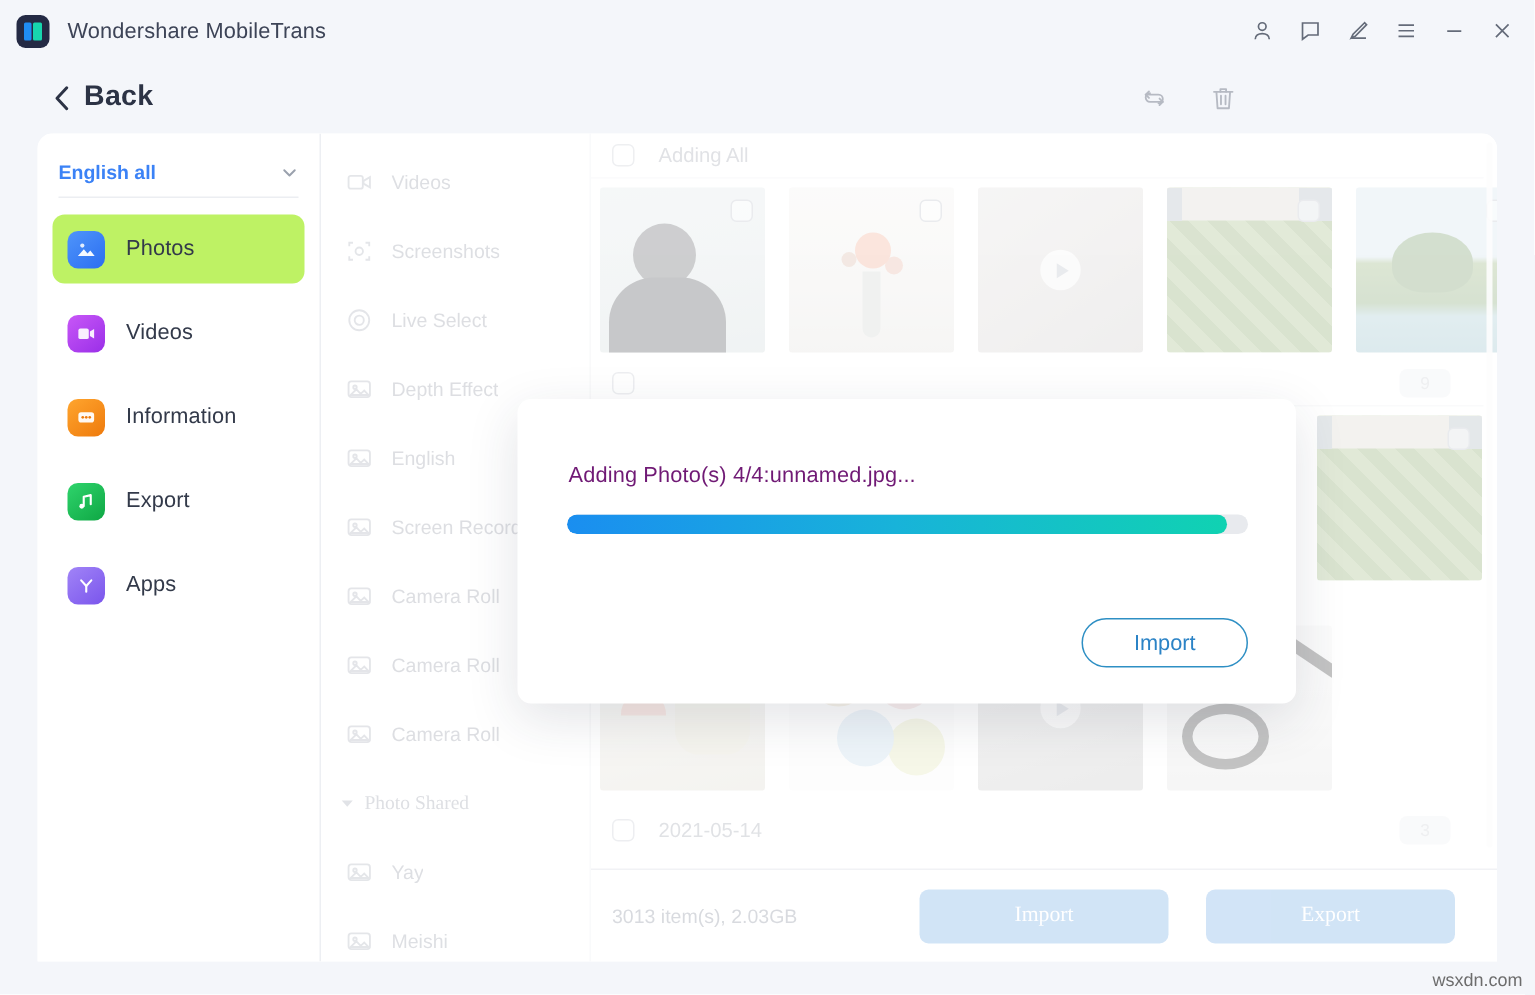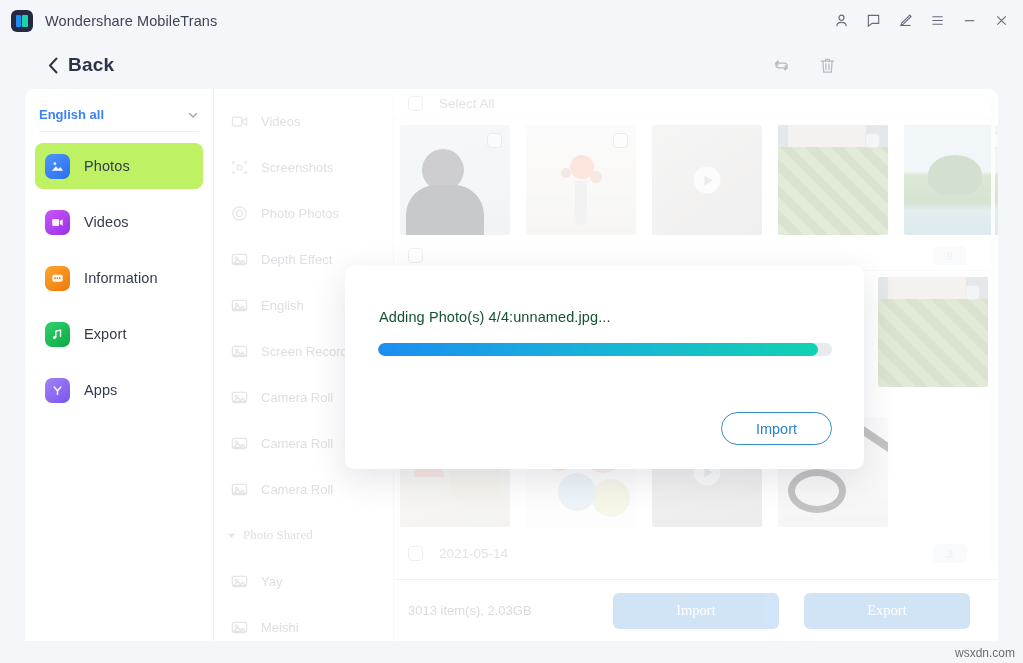--- a/index.html
+++ b/index.html
@@ -49,21 +49,21 @@
   }
   .win-btn {
     width: 32px; height: 30px;
     display: flex; align-items: center; justify-content: center;
     cursor: default;
   }
   .win-btn svg { display: block; }
 
   
   .header {
-    position: absolute; top: 41px; left: 16px;
+    position: absolute; top: 41px; left: 4px;
     width: 865px; height: 48px;
     display: flex; align-items: center;
   }
   .back-btn {
     display: flex; align-items: center; gap: 9px;
     margin-left: 32px; cursor: default;
   }
   .back-chev { color: #2c3345; display: block; }
   .back-label {
     font-size: 19px; font-weight: bold; color: #2c3345;
@@ -308,21 +308,21 @@
   
   .modal-mask { position: absolute; inset: 0; background: transparent; }
   .modal {
     position: absolute; left: 345px; top: 266px;
     width: 519px; height: 203px;
     background: #ffffff; border-radius: 9px;
     box-shadow: 0 10px 34px rgba(40,50,70,.13);
   }
   .modal-msg {
     position: absolute; left: 34px; top: 43px;
-    font-size: 14.5px; color: #14532d; letter-spacing: .1px;
+    font-size: 14.5px; color: #701a75; letter-spacing: .1px;
   }
   .pbar-track {
     position: absolute; left: 33px; top: 77px;
     width: 454px; height: 13px; border-radius: 7px;
     background: #e8eaee; overflow: hidden;
   }
   .pbar-fill {
     height: 13px; border-radius: 7px;
     background: linear-gradient(90deg,#1a8ef0 0%,#18b3d9 50%,#10d2b2 100%);
   }
@@ -495,21 +495,21 @@
           <path d="M3 6.5V4h2.6M17 6.5V4h-2.6M3 13.5V16h2.6M17 13.5V16h-2.6"></path>
           <circle cx="10" cy="10" r="2.6"></circle>
         </svg>
         <span class="album-name">Screenshots</span>
       </div>
       <div class="album-item">
         <svg class="album-ico" viewBox="0 0 20 20" fill="none" stroke="#b9bdc6" stroke-width="1.3">
           <circle cx="10" cy="10" r="7"></circle>
             <circle cx="10" cy="10" r="3.2"></circle>
         </svg>
-        <span class="album-name">Photo Photos</span>
+        <span class="album-name">Live Select</span>
       </div>
       <div class="album-item">
         <svg class="album-ico" viewBox="0 0 20 20" fill="none" stroke="#b9bdc6" stroke-width="1.3">
           <rect x="2.5" y="4.5" width="15" height="11" rx="2"></rect>
           <circle cx="7" cy="8.6" r="1.2"></circle>
             <path d="M4 14l4-4 3 3.2 2.5-2.3 3 3.1z"></path>
         </svg>
         <span class="album-name">Depth Effect</span>
       </div>
       <div class="album-item">
@@ -574,21 +574,21 @@
         </svg>
         <span class="album-name">Meishi</span>
       </div>
     </div>
 
     <div class="content">
       <div class="content-scroll">
 
         <div class="row-head">
           <span class="cbx"></span>
-          <span class="label">Select All</span>
+          <span class="label">Adding All</span>
         </div>
 
         <div class="divider"></div>
 
         <div class="thumb-row">
           <div class="thumb art-person">
               <span class="tcbx"></span>
             </div>
           <div class="thumb art-flowers">
               <span class="tcbx"></span>

